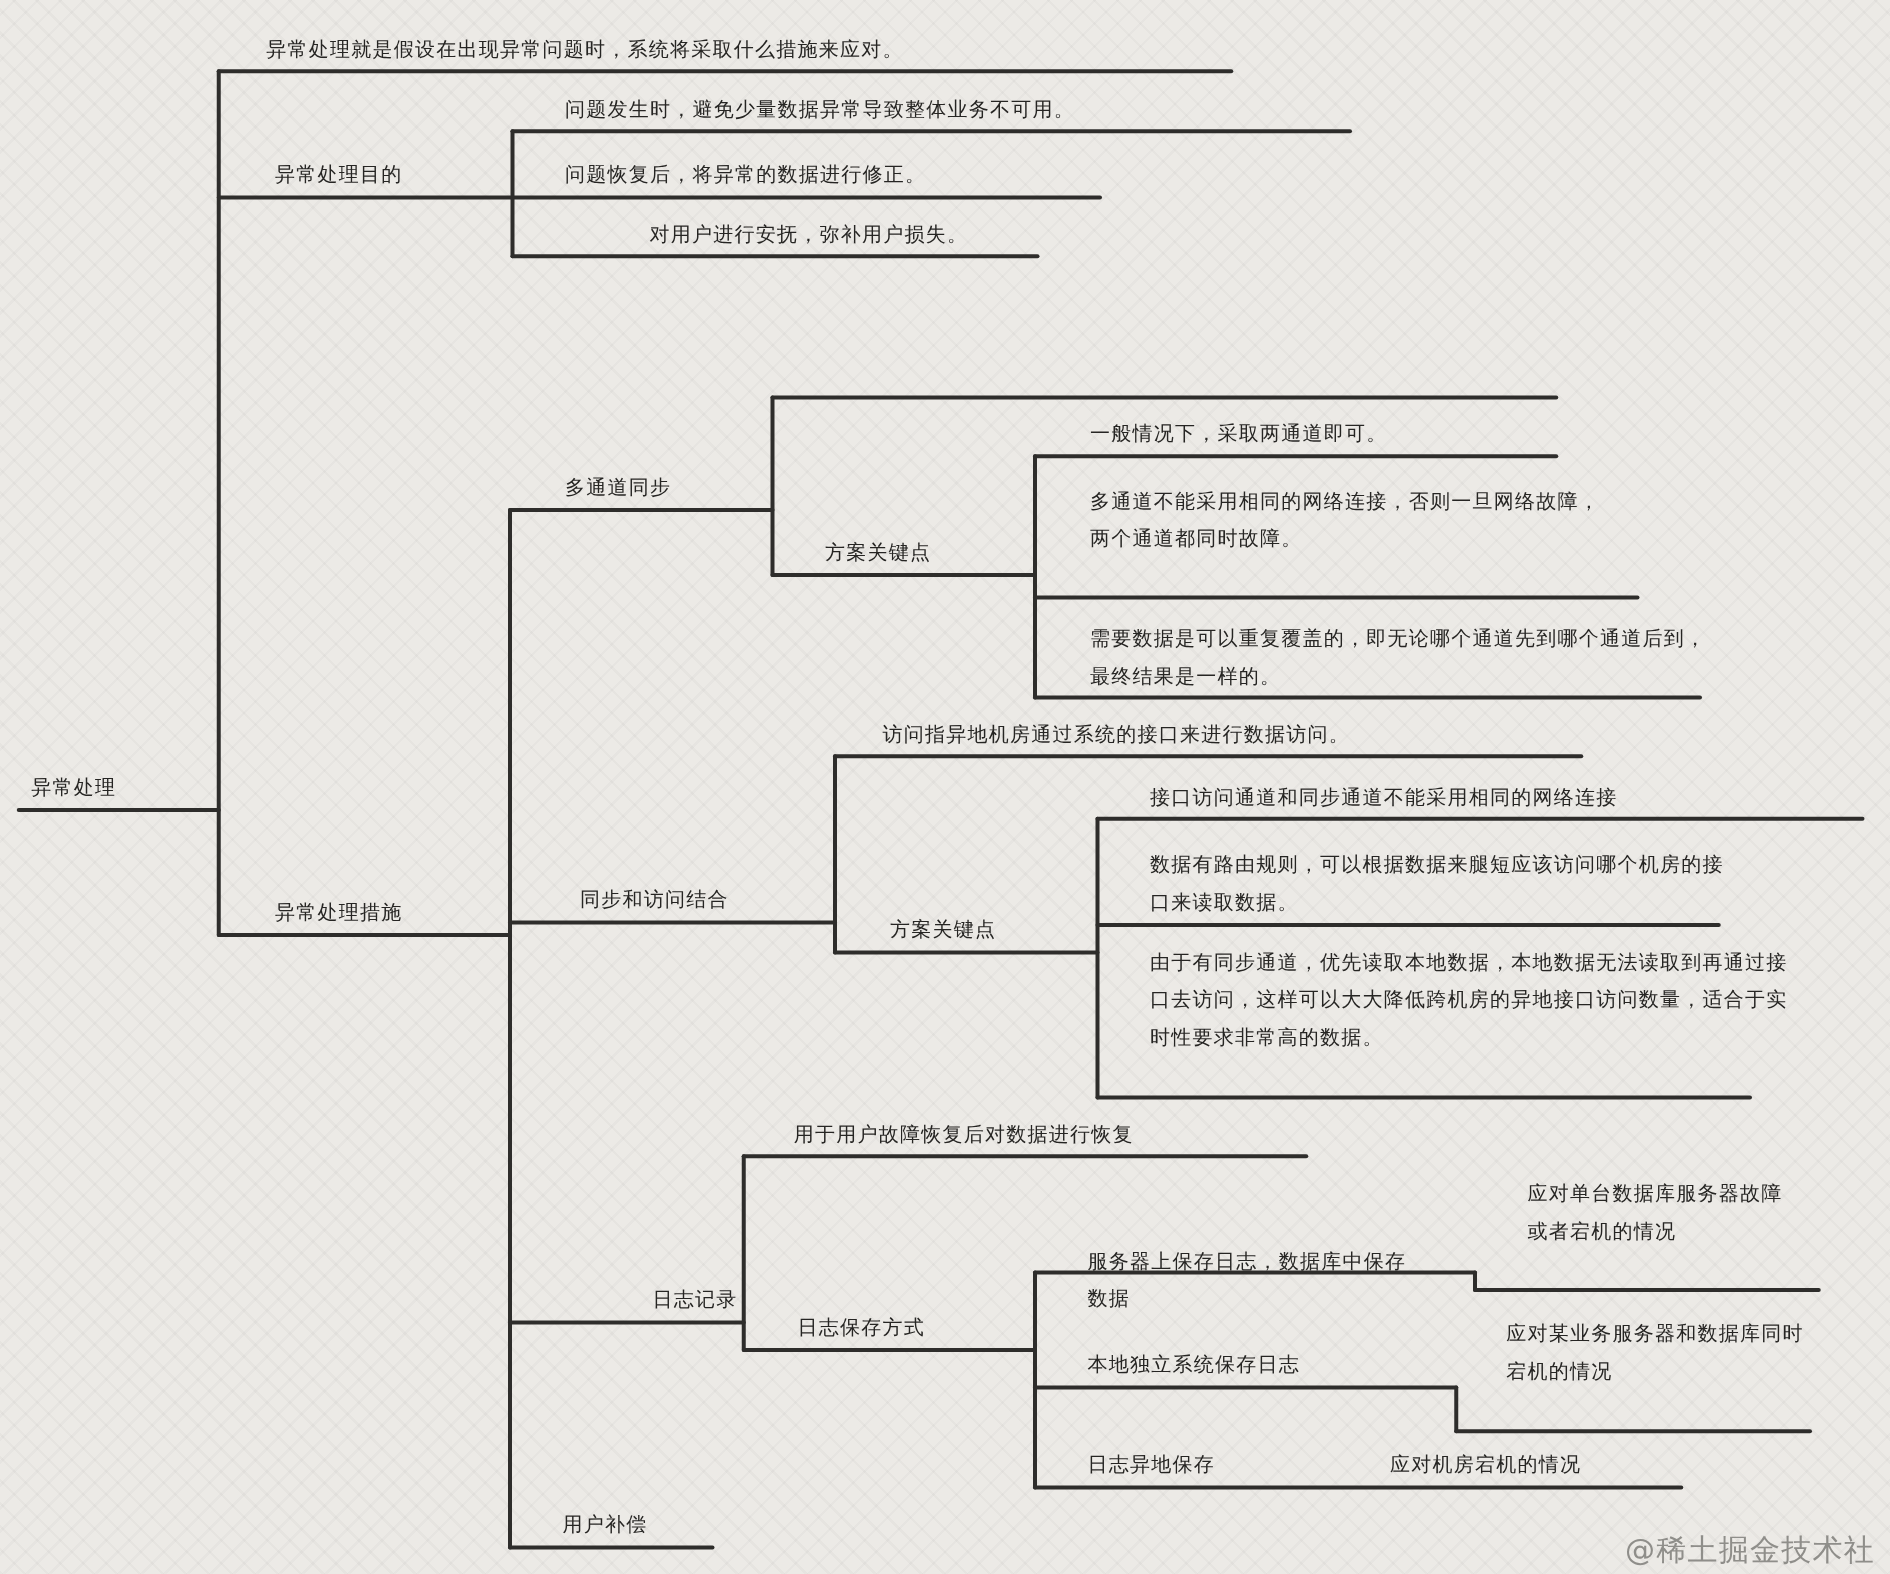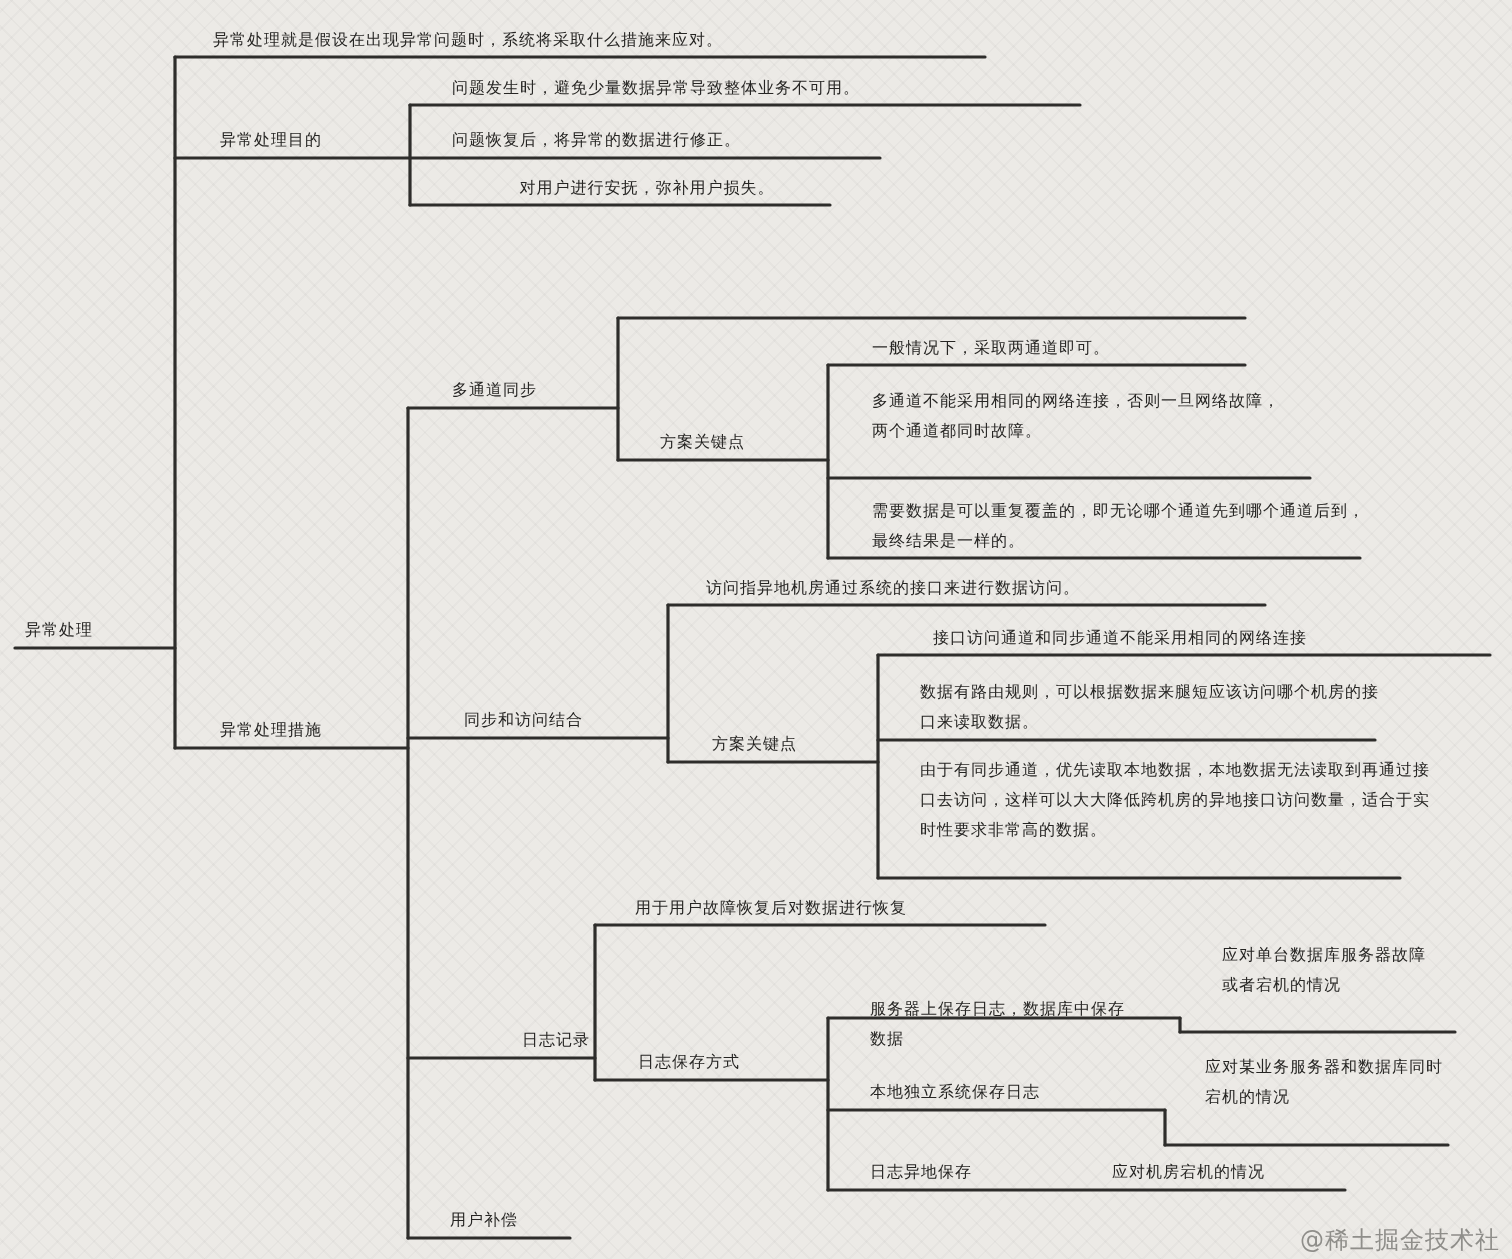--- a/index.html
+++ b/index.html
@@ -109,21 +109,21 @@
 
   <div class="node" style="left:452px;top:375px;width:170px;">多通道同步</div>
   <div class="node" style="left:660px;top:427px;width:170px;">方案关键点</div>
   <div class="node" style="left:872px;top:333px;width:380px;font-family:Liberation Serif, serif;">一般情况下，采取两通道即可。</div>
   <div class="node" style="left:872px;top:386px;width:420px;">多通道不能采用相同的网络连接，否则一旦网络故障，两个通道都同时故障。</div>
   <div class="node" style="left:872px;top:496px;width:495px;">需要数据是可以重复覆盖的，即无论哪个通道先到哪个通道后到，最终结果是一样的。</div>
 
   <div class="node" style="left:464px;top:705px;width:220px;">同步和访问结合</div>
   <div class="node" style="left:706px;top:573px;width:580px;">访问指异地机房通过系统的接口来进行数据访问。</div>
   <div class="node" style="left:712px;top:729px;width:170px;">方案关键点</div>
-  <div class="node" style="left:920px;top:623px;width:580px;margin-left:13px;">接口访问通道和同步通道不能采用相同的网络连接</div>
+  <div class="node" style="left:920px;top:623px;width:580px;">接口访问通道和同步通道不能采用相同的网络连接</div>
   <div class="node" style="left:920px;top:677px;width:465px;">数据有路由规则，可以根据数据来腿短应该访问哪个机房的接口来读取数据。</div>
   <div class="node" style="left:920px;top:755px;width:520px;">由于有同步通道，优先读取本地数据，本地数据无法读取到再通过接口去访问，这样可以大大降低跨机房的异地接口访问数量，适合于实时性要求非常高的数据。</div>
 
   <div class="node" style="left:450px;top:1025px;width:140px;text-align:right;">日志记录</div>
   <div class="node" style="left:635px;top:893px;width:420px;">用于用户故障恢复后对数据进行恢复</div>
   <div class="node" style="left:638px;top:1047px;width:200px;">日志保存方式</div>
 
   <div class="node" style="left:870px;top:994px;width:255px;">服务器上保存日志，数据库中保存数据</div>
   <div class="node" style="left:1222px;top:940px;width:215px;">应对单台数据库服务器故障或者宕机的情况</div>
 

